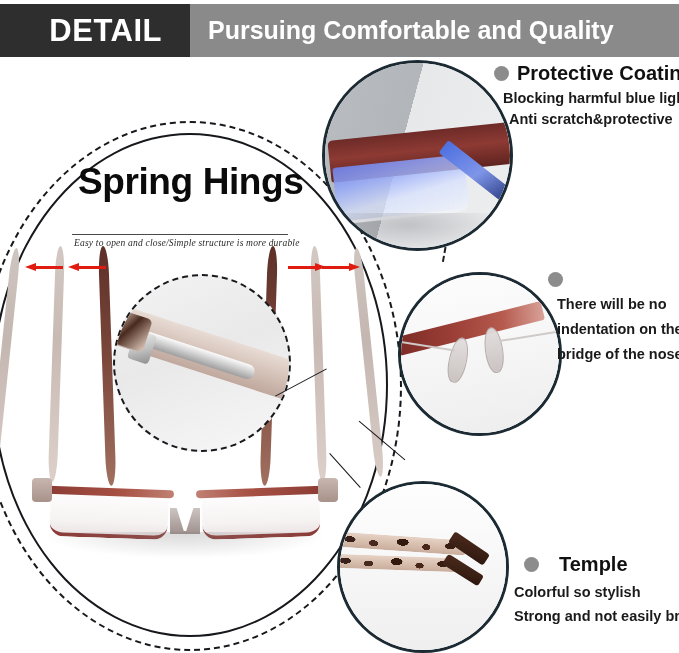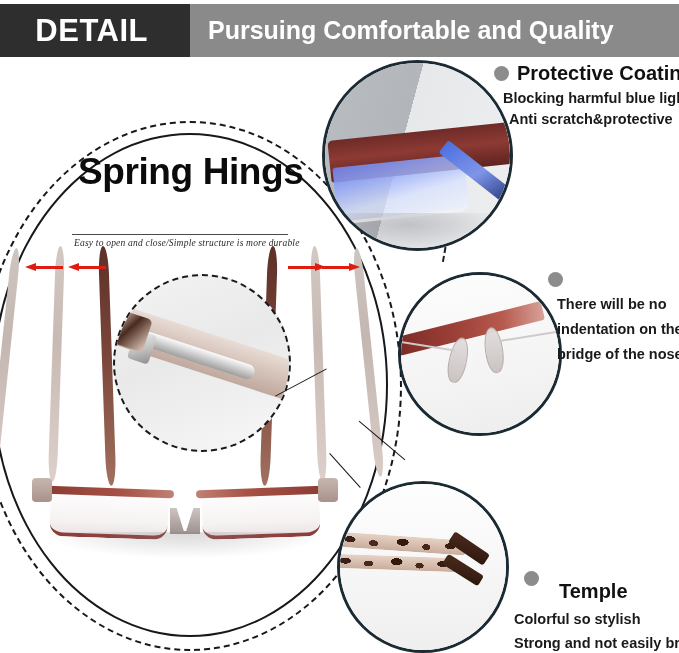--- a/index.html
+++ b/index.html
@@ -25,21 +25,21 @@
     height: 53px;
     display: flex;
     align-items: stretch;
   }
   .header-dark {
     width: 190px;
     background: #2e2e2e;
     display: flex;
     align-items: center;
     justify-content: flex-end;
-    padding-right: 42px;
+    padding-right: 28px;
     box-sizing: border-box;
   }
   .header-dark span {
     color: #ffffff;
     font-size: 31px;
     font-weight: bold;
     letter-spacing: 0.5px;
     font-family: "Liberation Sans", sans-serif;
   }
   .header-gray {
@@ -76,21 +76,21 @@
     height: 526px;
     border: 2.2px dashed #16181c;
     border-radius: 50%;
     background: transparent;
   }
 
   
   .spring-title {
     position: absolute;
     left: 78px;
-    top: 151px;
+    top: 161px;
     font-size: 37px;
     font-weight: bold;
     color: #0b0b0b;
     letter-spacing: -0.4px;
     white-space: nowrap;
   }
   .spring-sub {
     position: absolute;
     left: 90px;
     top: 212px;
@@ -318,21 +318,21 @@
 
   .co-coating { left: 494px; top: 62px; }
   .co-coating .callout-line { margin-left: 9px; }
   .co-coating .callout-line.l2 { margin-left: 15px; }
 
   .co-nose { left: 548px; top: 272px; }
   .co-nose .callout-line { margin-left: 9px; margin-top: 9px; }
 
   .co-temple { left: 524px; top: 553px; }
   .co-temple .callout-line { margin-left: -10px; margin-top: 8px; }
-  .co-temple .callout-title { margin-left: 12px; margin-top: 27px; }
+  .co-temple .callout-title { margin-left: 12px; }
 </style>
 </head>
 <body>
 
 <div id="page">
 
   <div class="header-bar">
     <div class="header-dark">
       <span>DETAIL</span>
     </div>

